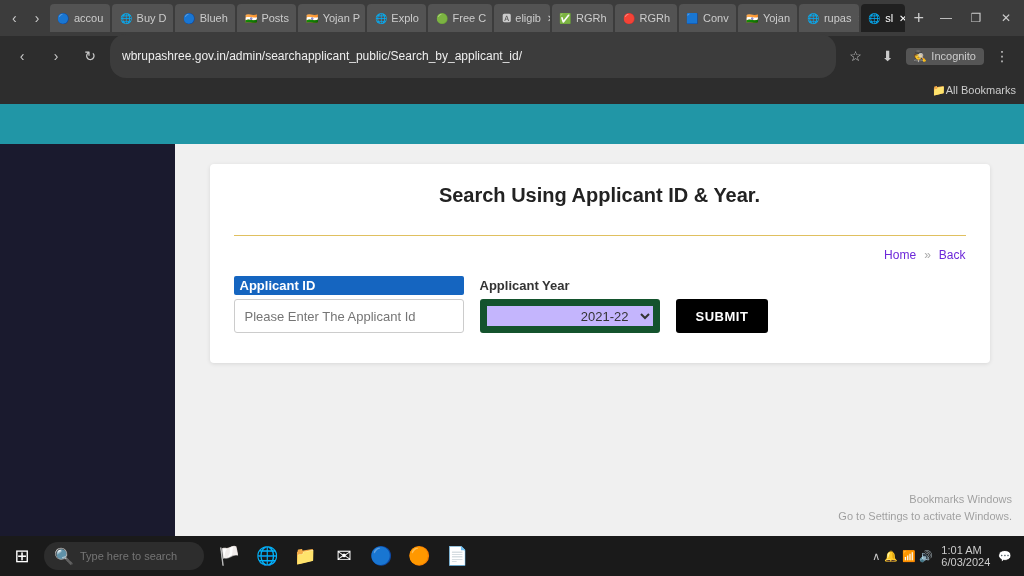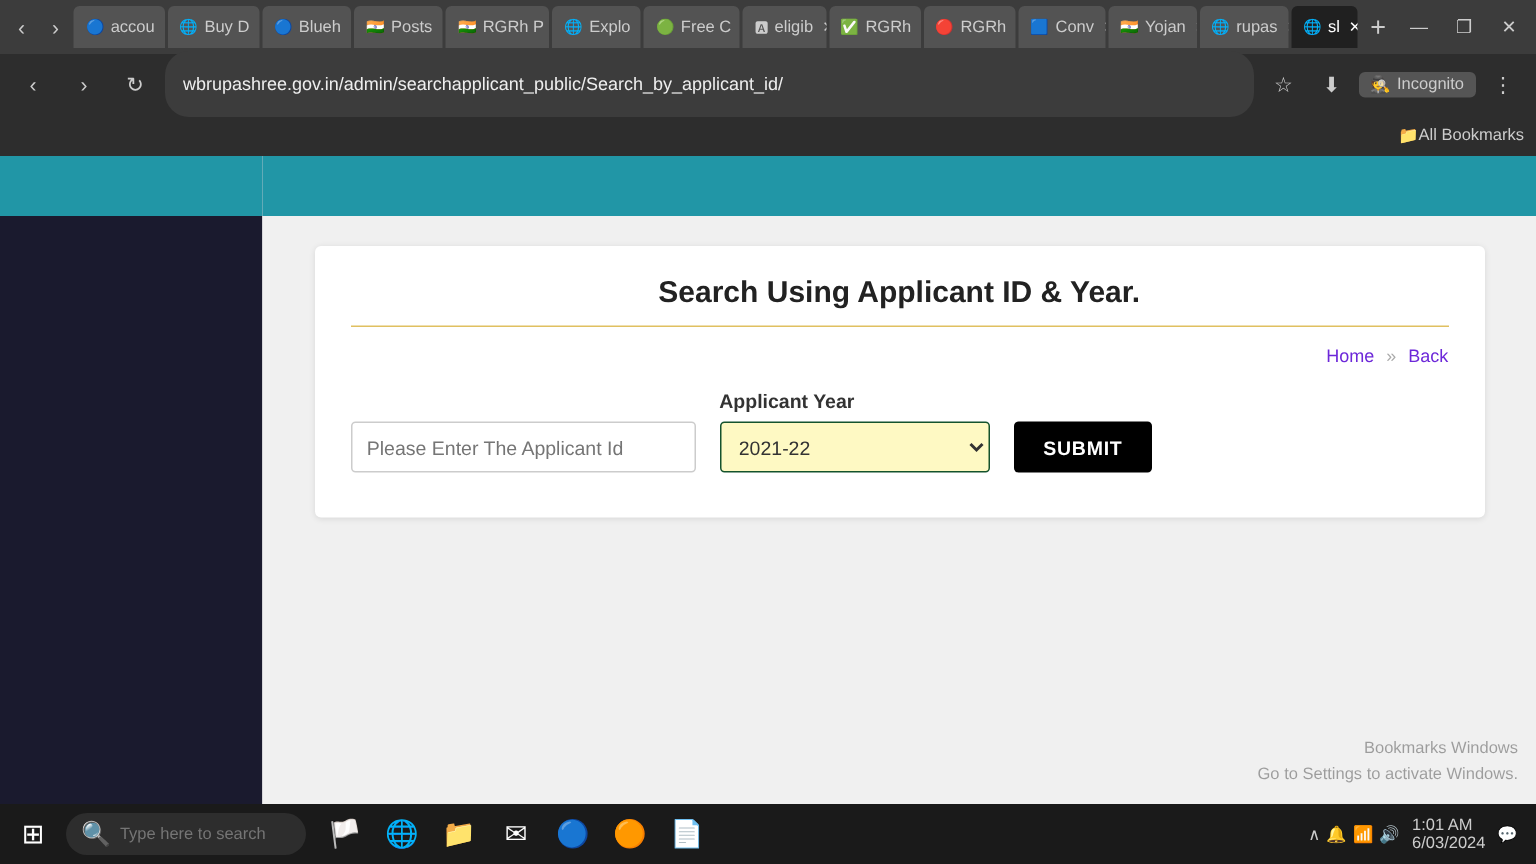--- a/index.html
+++ b/index.html
@@ -176,21 +176,21 @@
       max-width: 780px;
       padding: 20px 24px 30px;
       box-shadow: 0 1px 4px rgba(0,0,0,0.1);
     }
     .form-title {
       text-align: center;
       font-size: 20px;
       font-weight: bold;
       color: #222;
       margin-bottom: 12px;
-      padding-bottom: 10px;
+      padding-bottom: 28px;
       border-bottom: 1px solid #e0c060;
     }
     .nav-links {
       display: flex;
       justify-content: flex-end;
       font-size: 12px;
       color: #555;
       gap: 8px;
       margin-bottom: 14px;
     }
@@ -223,29 +223,30 @@
       border: 1px solid #ccc;
       border-radius: 3px;
       padding: 0 10px;
       font-size: 13px;
       color: #737373;
       width: 230px;
       outline: none;
     }
     .form-select {
       height: 34px;
-      border: 1px solid #14532d;
+      border: 7px solid #14532d;
       border-radius: 3px;
       padding: 0 8px;
       font-size: 13px;
       color: #333;
       width: 180px;
       outline: none;
-      background: #fef9c3;
-      cursor: pointer;
+      background: #c4b5fd;
+      cursor: pointer;
+      text-align: right;
     }
     .submit-btn {
       height: 34px;
       background: #000000;
       color: #fff;
       border: none;
       border-radius: 3px;
       padding: 0 20px;
       font-size: 13px;
       font-weight: bold;
@@ -352,21 +353,21 @@
       <span>Blueh</span>
       <span class="tab-close">✕</span>
     </div>
     <div class="tab">
       <span class="tab-favicon">🇮🇳</span>
       <span>Posts</span>
       <span class="tab-close">✕</span>
     </div>
     <div class="tab">
       <span class="tab-favicon">🇮🇳</span>
-      <span>RGRh P</span>
+      <span>Yojan P</span>
       <span class="tab-close">✕</span>
     </div>
     <div class="tab">
       <span class="tab-favicon">🌐</span>
       <span>Explo</span>
       <span class="tab-close">✕</span>
     </div>
     <div class="tab">
       <span class="tab-favicon">🟢</span>
       <span>Free C</span>
@@ -450,20 +451,21 @@
     <div class="content-area">
       <div class="form-card">
         <div class="form-title">Search Using Applicant ID &amp; Year.</div>
         <div class="nav-links">
           <a href="#">Home</a>
           <span class="separator">»</span>
           <a href="#">Back</a>
         </div>
         <div class="form-row">
           <div class="form-group">
+            <span class="form-label">Applicant ID</span>
             <input class="form-input" type="text" placeholder="Please Enter The Applicant Id" style="">
           </div>
           <div class="form-group">
             <label class="form-label" style="background:transparent;color:#333;font-weight:bold;font-size:13px;padding:2px 0;">Applicant Year</label>
             <select class="form-select">
               <option>2021-22</option>
               <option>2020-21</option>
               <option>2019-20</option>
               <option>2018-19</option>
             </select>

